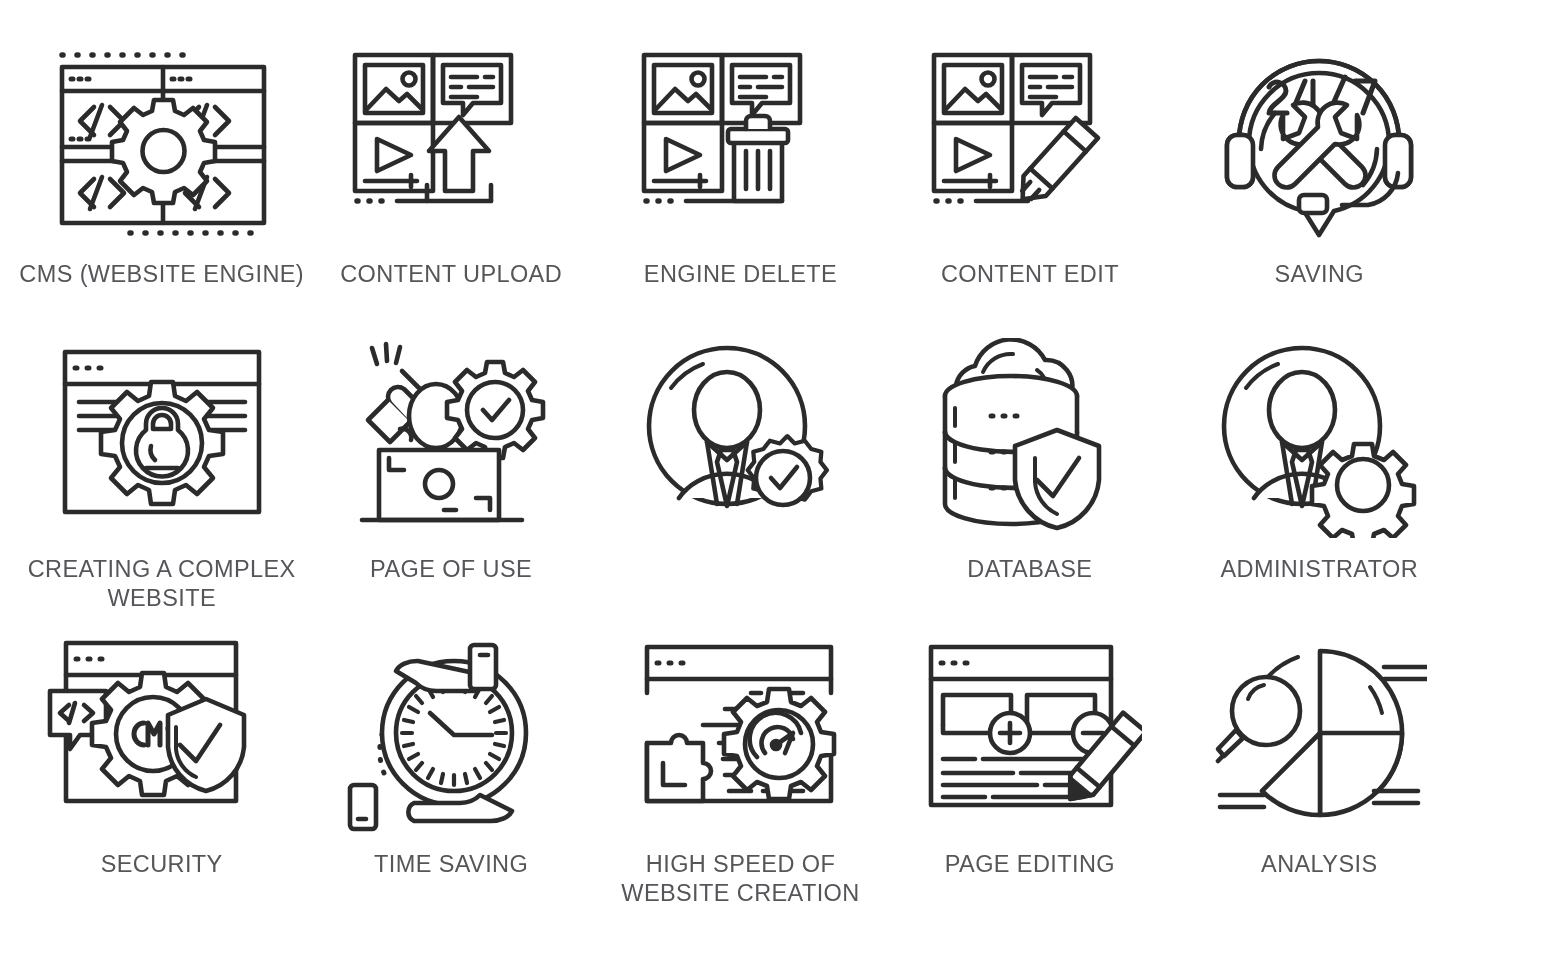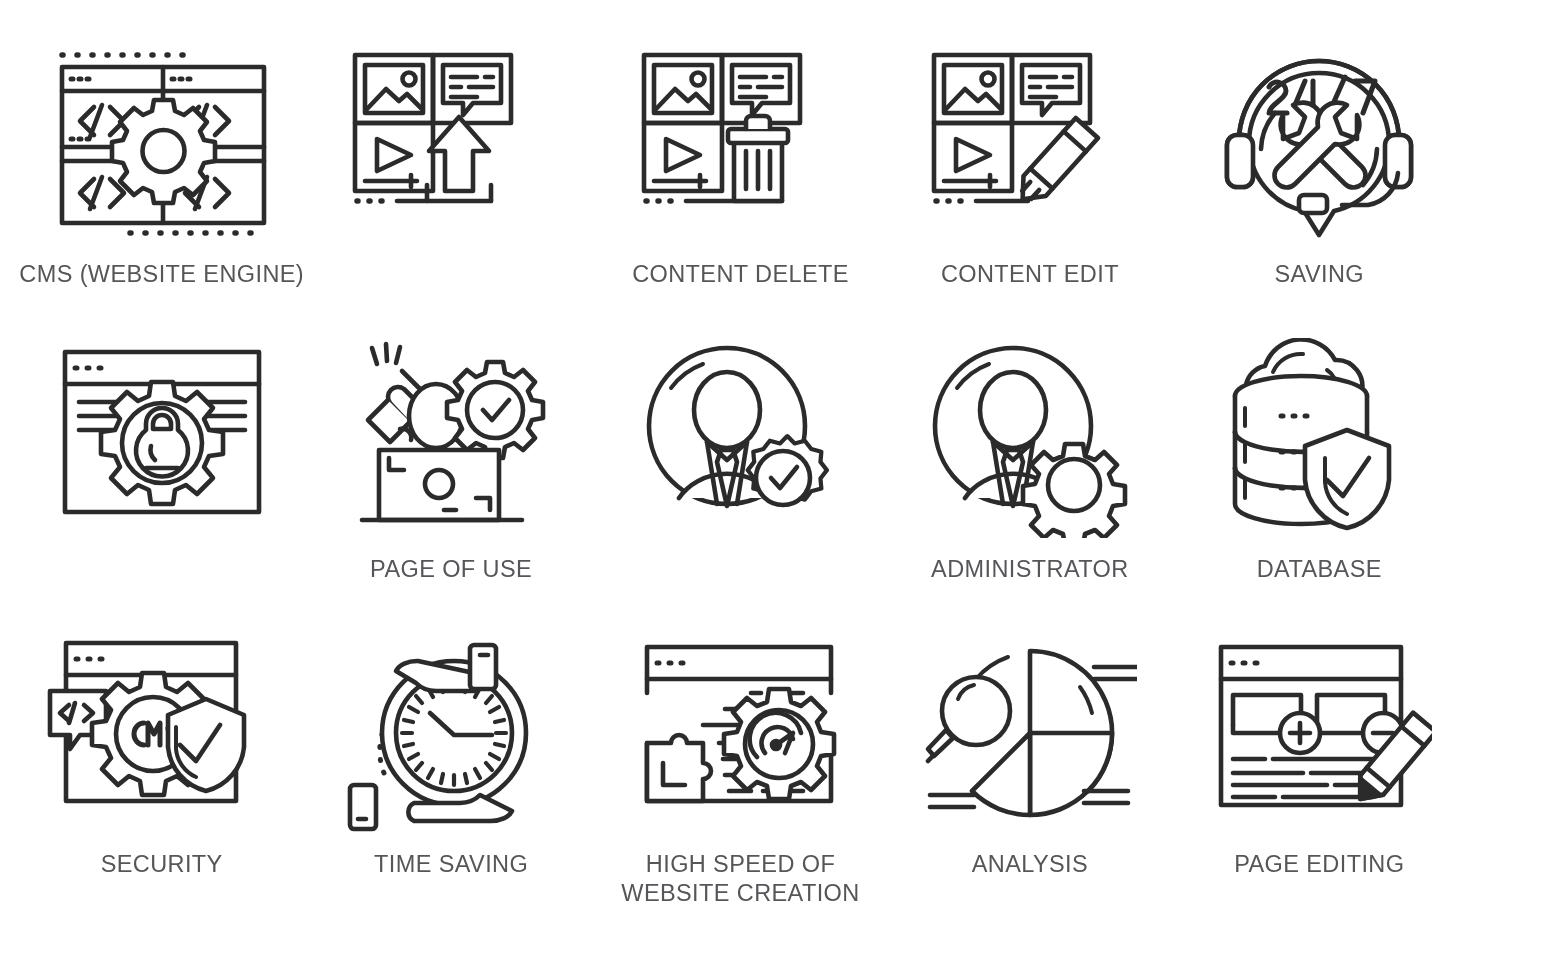--- a/index.html
+++ b/index.html
@@ -127,20 +127,21 @@
         <line x1="16" y1="158" x2="52" y2="158" stroke-width="5.5" stroke-dasharray="1 11"></line>
         <line x1="56" y1="158" x2="150" y2="158"></line>
 
         <polyline points="86,142 86,158"></polyline>
         <polyline points="150,142 150,158"></polyline>
         <line x1="118" y1="130" x2="118" y2="144"></line>
 
         <path d="M118,74 l30,34 h-16 v40 h-28 v-40 h-16 z" fill="#ffffff"></path>
       </svg>
     </div>
+    <div class="label">CONTENT UPLOAD</div>
   </div>
 
   <div class="cell">
     <div class="icon-wrap">
       <svg width="220" height="200" viewBox="0 0 220 200" fill="none" stroke="#2b2b2b" stroke-width="4.6" stroke-linecap="round" stroke-linejoin="round">
         <rect x="14" y="12" width="78" height="68"></rect>
         <rect x="24" y="22" width="58" height="48"></rect>
         <circle cx="68" cy="36" r="6.5"></circle>
         <polyline points="26,66 45,46 58,58 66,51 81,66"></polyline>
         <rect x="92" y="12" width="78" height="68"></rect>
@@ -158,21 +159,21 @@
         <line x1="56" y1="158" x2="152" y2="158"></line>
 
         <path d="M104,96 h48 v62 h-48 z" fill="#ffffff"></path>
         <rect x="98" y="86" width="60" height="14" rx="3" fill="#ffffff"></rect>
         <path d="M116,86 v-8 a5,5 0 0 1 5,-5 h14 a5,5 0 0 1 5,5 v8" fill="#ffffff"></path>
         <line x1="116" y1="108" x2="116" y2="146"></line>
         <line x1="128" y1="108" x2="128" y2="146"></line>
         <line x1="140" y1="108" x2="140" y2="146"></line>
       </svg>
     </div>
-    <div class="label">CONTENT DELETE</div>
+    <div class="label">ENGINE DELETE</div>
   </div>
 
   <div class="cell">
     <div class="icon-wrap">
       <svg width="220" height="200" viewBox="0 0 220 200" fill="none" stroke="#2b2b2b" stroke-width="4.6" stroke-linecap="round" stroke-linejoin="round">
         <rect x="14" y="12" width="78" height="68"></rect>
         <rect x="24" y="22" width="58" height="48"></rect>
         <circle cx="68" cy="36" r="6.5"></circle>
         <polyline points="26,66 45,46 58,58 66,51 81,66"></polyline>
         <rect x="92" y="12" width="78" height="68"></rect>
@@ -258,20 +259,22 @@
 
         <path fill="#ffffff" d="M104,44 h22 l2,14 11,5 11,-9 16,16 -9,11 5,11 14,2 v22 l-14,2 -5,11 9,11 -16,16 -11,-9 -11,5 -2,14 h-22 l-2,-14 -11,-5 -11,9 -16,-16 9,-11 -5,-11 -14,-2 v-22 l14,-2 5,-11 -9,-11 16,-16 11,9 11,-5 z"></path>
         <circle cx="115" cy="105" r="40" fill="#ffffff"></circle>
 
         <path d="M99,86 a16,16 0 0 1 32,0 v6 a26,26 0 1 1 -32,0 z" fill="#ffffff"></path>
         <path d="M106,86 a9,9 0 0 1 18,0 v5 h-18 z"></path>
         <line x1="99" y1="130" x2="131" y2="130"></line>
         <path d="M104,108 a14,14 0 0 0 4,14"></path>
       </svg>
     </div>
+    <div class="label">CREATING A COMPLEX
+WEBSITE</div>
   </div>
 
   <div class="cell">
     <div class="icon-wrap">
       <svg width="215" height="200" viewBox="0 0 215 200" fill="none" stroke="#2b2b2b" stroke-width="4.6" stroke-linecap="round" stroke-linejoin="round">
 
         <line x1="28" y1="10" x2="33" y2="26"></line>
         <line x1="42" y1="6" x2="43" y2="23"></line>
         <line x1="56" y1="9" x2="52" y2="25"></line>
 
@@ -313,39 +316,20 @@
         <path d="M72,104 l20,18 20,-18"></path>
         <path d="M72,104 l10,62"></path>
         <path d="M112,104 l-10,62"></path>
         <path d="M86,112 h12 l4,12 -10,44 -10,-44 z"></path>
 
         <path fill="#ffffff" d="M150,113 l7,-9 11,3 8,-8 8,8 11,-3 7,9 11,3 -1,11 7,9 -7,9 1,11 -11,3 -7,9 -11,-3 -8,8 -8,-8 -11,3 -7,-9 -11,-3 1,-11 -7,-9 7,-9 -1,-11 z" transform="translate(-28,-4) scale(0.92) translate(20,12)"></path>
         <circle cx="148" cy="140" r="27" fill="#ffffff"></circle>
         <polyline points="136,140 145,150 162,129"></polyline>
       </svg>
     </div>
-  </div>
-
-  <div class="cell">
-    <div class="icon-wrap">
-      <svg width="210" height="200" viewBox="0 0 210 200" fill="none" stroke="#2b2b2b" stroke-width="4.6" stroke-linecap="round" stroke-linejoin="round">
-        <circle cx="88" cy="88" r="78"></circle>
-        <path d="M32,50 a70,70 0 0 1 32,-24" stroke-width="4"></path>
-        <ellipse cx="88" cy="72" rx="33" ry="38" fill="#ffffff"></ellipse>
-        <path d="M40,160 a56,50 0 0 1 96,0" fill="#ffffff"></path>
-        <path d="M68,104 l20,18 20,-18"></path>
-        <path d="M68,104 l10,62"></path>
-        <path d="M108,104 l-10,62"></path>
-        <path d="M82,112 h12 l4,12 -10,44 -10,-44 z"></path>
-
-        <path fill="#ffffff" d="M140,106 h18 l2,12 10,4 9,-8 13,13 -8,9 4,10 12,2 v18 l-12,2 -4,10 8,9 -13,13 -9,-8 -10,4 -2,12 h-18 l-2,-12 -10,-4 -9,8 -13,-13 8,-9 -4,-10 -12,-2 v-18 l12,-2 4,-10 -8,-9 13,-13 9,8 10,-4 z"></path>
-        <circle cx="149" cy="147" r="26" fill="#ffffff"></circle>
-      </svg>
-    </div>
-    <div class="label">ADMINISTRATOR</div>
   </div>
 
   <div class="cell">
     <div class="icon-wrap">
       <svg width="205" height="200" viewBox="0 0 205 200" fill="none" stroke="#2b2b2b" stroke-width="4.6" stroke-linecap="round" stroke-linejoin="round">
 
         <path d="M40,72 a24,24 0 0 1 8,-44 a38,38 0 0 1 70,-6 a26,26 0 0 1 26,34 a22,22 0 0 1 -18,24" fill="#ffffff"></path>
         <path d="M56,34 a30,30 0 0 1 30,-18" stroke-width="4"></path>
         <path d="M110,32 a22,22 0 0 1 10,20" stroke-width="4"></path>
 
@@ -369,20 +353,39 @@
             <line x1="76" y1="150" x2="78" y2="150"></line>
             <line x1="88" y1="150" x2="90" y2="150"></line>
         </g>
 
         <path d="M136,92 l42,16 v34 a54,54 0 0 1 -42,48 a54,54 0 0 1 -42,-48 v-34 z" transform="translate(-6,0)" fill="#ffffff"></path>
         <path d="M108,120 v24 a38,38 0 0 0 22,32" stroke-width="4"></path>
         <polyline points="110,142 126,158 152,120"></polyline>
       </svg>
     </div>
     <div class="label">DATABASE</div>
+  </div>
+
+  <div class="cell">
+    <div class="icon-wrap">
+      <svg width="210" height="200" viewBox="0 0 210 200" fill="none" stroke="#2b2b2b" stroke-width="4.6" stroke-linecap="round" stroke-linejoin="round">
+        <circle cx="88" cy="88" r="78"></circle>
+        <path d="M32,50 a70,70 0 0 1 32,-24" stroke-width="4"></path>
+        <ellipse cx="88" cy="72" rx="33" ry="38" fill="#ffffff"></ellipse>
+        <path d="M40,160 a56,50 0 0 1 96,0" fill="#ffffff"></path>
+        <path d="M68,104 l20,18 20,-18"></path>
+        <path d="M68,104 l10,62"></path>
+        <path d="M108,104 l-10,62"></path>
+        <path d="M82,112 h12 l4,12 -10,44 -10,-44 z"></path>
+
+        <path fill="#ffffff" d="M140,106 h18 l2,12 10,4 9,-8 13,13 -8,9 4,10 12,2 v18 l-12,2 -4,10 8,9 -13,13 -9,-8 -10,4 -2,12 h-18 l-2,-12 -10,-4 -9,8 -13,-13 8,-9 -4,-10 -12,-2 v-18 l12,-2 4,-10 -8,-9 13,-13 9,8 10,-4 z"></path>
+        <circle cx="149" cy="147" r="26" fill="#ffffff"></circle>
+      </svg>
+    </div>
+    <div class="label">ADMINISTRATOR</div>
   </div>
 
   <div class="cell">
     <div class="icon-wrap">
       <svg width="235" height="200" viewBox="0 0 235 200" fill="none" stroke="#2b2b2b" stroke-width="4.6" stroke-linecap="round" stroke-linejoin="round">
 
         <rect x="22" y="10" width="170" height="158"></rect>
         <line x1="22" y1="42" x2="192" y2="42"></line>
         <line x1="32" y1="26" x2="34" y2="26" stroke-width="5"></line>
         <line x1="44" y1="26" x2="46" y2="26" stroke-width="5"></line>
@@ -490,48 +493,20 @@
         <path d="M14,110 h24 a8,8 0 1 1 16,0 h16 v20 a8,8 0 1 1 0,16 v22 h-56 z" fill="#ffffff"></path>
         <polyline points="30,130 30,152 52,152"></polyline>
       </svg>
     </div>
     <div class="label">HIGH SPEED OF
 WEBSITE CREATION</div>
   </div>
 
   <div class="cell">
     <div class="icon-wrap">
-      <svg width="215" height="200" viewBox="0 0 215 200" fill="none" stroke="#2b2b2b" stroke-width="4.6" stroke-linecap="round" stroke-linejoin="round">
-
-        <path d="M108,100 v-82 a82,82 0 0 1 58,140 z" fill="#ffffff"></path>
-        <path d="M54,46 a76,76 0 0 1 32,-22" stroke-width="4"></path>
-        <path d="M158,54 a74,74 0 0 1 12,26" stroke-width="4"></path>
-
-        <path d="M108,100 h82 a82,82 0 0 1 -82,82 z" fill="#ffffff"></path>
-
-        <path d="M108,100 l-58,58 a82,82 0 0 0 58,24 z" fill="#ffffff"></path>
-
-        <line x1="172" y1="34" x2="216" y2="34"></line>
-        <line x1="172" y1="46" x2="216" y2="46"></line>
-        <line x1="8" y1="162" x2="52" y2="162"></line>
-        <line x1="8" y1="174" x2="52" y2="174"></line>
-        <line x1="162" y1="158" x2="206" y2="158"></line>
-        <line x1="162" y1="170" x2="206" y2="170"></line>
-
-        <circle cx="54" cy="78" r="34" fill="#ffffff"></circle>
-        <path d="M36,66 a22,22 0 0 1 16,-14" stroke-width="4"></path>
-        <line x1="30" y1="103" x2="6" y2="128"></line>
-        <path d="M24,97 l-18,19 6,7 19,-18 z" fill="#ffffff"></path>
-      </svg>
-    </div>
-    <div class="label">ANALYSIS</div>
-  </div>
-
-  <div class="cell">
-    <div class="icon-wrap">
       <svg width="225" height="200" viewBox="0 0 225 200" fill="none" stroke="#2b2b2b" stroke-width="4.6" stroke-linecap="round" stroke-linejoin="round">
 
         <rect x="14" y="14" width="180" height="158"></rect>
         <line x1="14" y1="46" x2="194" y2="46"></line>
         <line x1="24" y1="30" x2="26" y2="30" stroke-width="5"></line>
         <line x1="36" y1="30" x2="38" y2="30" stroke-width="5"></line>
         <line x1="48" y1="30" x2="50" y2="30" stroke-width="5"></line>
 
         <polyline points="26,92 26,62 94,62 94,80"></polyline>
         <polyline points="26,92 26,100 78,100"></polyline>
@@ -559,13 +534,41 @@
           <path d="M168,76 h30 v82 l-15,18 -15,-18 z" fill="#ffffff"></path>
           <line x1="168" y1="94" x2="198" y2="94"></line>
           <line x1="168" y1="148" x2="198" y2="148"></line>
           <path d="M168,158 l15,18 15,-18" fill="#2b2b2b"></path>
         </g>
       </svg>
     </div>
     <div class="label">PAGE EDITING</div>
   </div>
 
+  <div class="cell">
+    <div class="icon-wrap">
+      <svg width="215" height="200" viewBox="0 0 215 200" fill="none" stroke="#2b2b2b" stroke-width="4.6" stroke-linecap="round" stroke-linejoin="round">
+
+        <path d="M108,100 v-82 a82,82 0 0 1 58,140 z" fill="#ffffff"></path>
+        <path d="M54,46 a76,76 0 0 1 32,-22" stroke-width="4"></path>
+        <path d="M158,54 a74,74 0 0 1 12,26" stroke-width="4"></path>
+
+        <path d="M108,100 h82 a82,82 0 0 1 -82,82 z" fill="#ffffff"></path>
+
+        <path d="M108,100 l-58,58 a82,82 0 0 0 58,24 z" fill="#ffffff"></path>
+
+        <line x1="172" y1="34" x2="216" y2="34"></line>
+        <line x1="172" y1="46" x2="216" y2="46"></line>
+        <line x1="8" y1="162" x2="52" y2="162"></line>
+        <line x1="8" y1="174" x2="52" y2="174"></line>
+        <line x1="162" y1="158" x2="206" y2="158"></line>
+        <line x1="162" y1="170" x2="206" y2="170"></line>
+
+        <circle cx="54" cy="78" r="34" fill="#ffffff"></circle>
+        <path d="M36,66 a22,22 0 0 1 16,-14" stroke-width="4"></path>
+        <line x1="30" y1="103" x2="6" y2="128"></line>
+        <path d="M24,97 l-18,19 6,7 19,-18 z" fill="#ffffff"></path>
+      </svg>
+    </div>
+    <div class="label">ANALYSIS</div>
+  </div>
+
 </div>
 
 </body></html>

